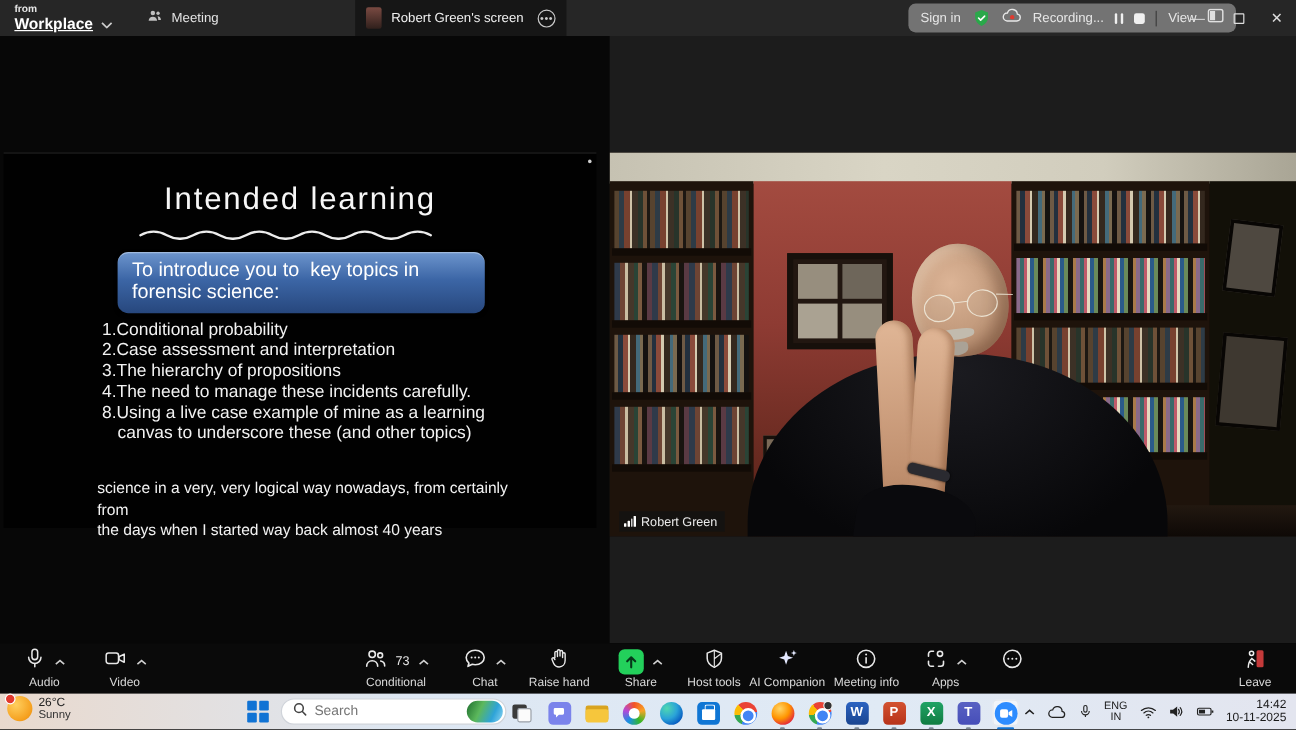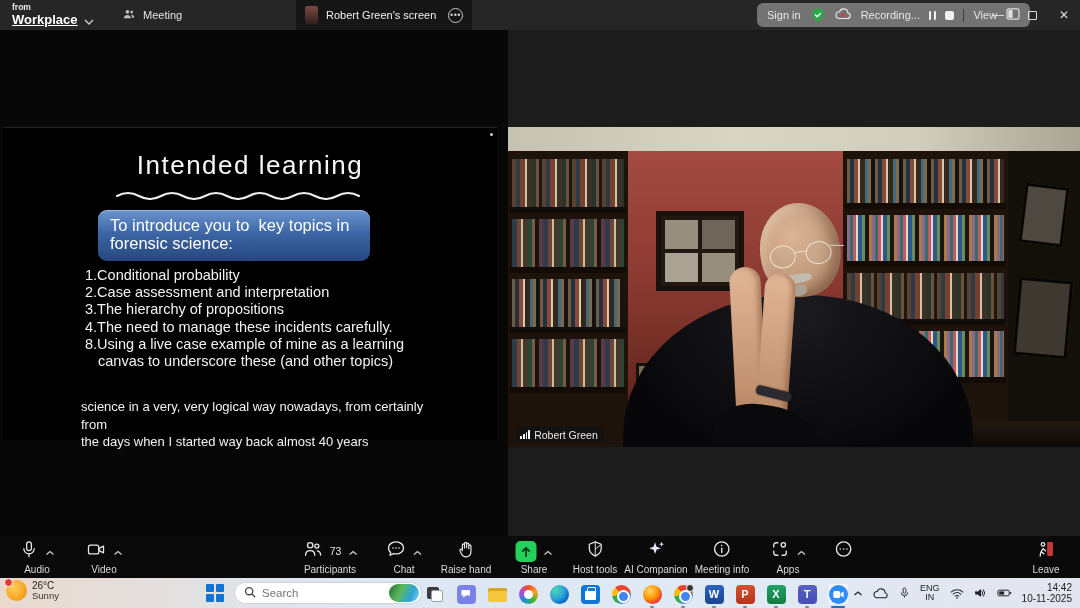--- a/index.html
+++ b/index.html
@@ -32,21 +32,21 @@
   
   .content { position:absolute; left:0; top:30px; width:1080px; height:506px; }
   .col-left  { position:absolute; left:0; top:0; width:508px; height:506px; background:#070707; }
   .col-right { position:absolute; left:508px; top:0; width:572px; height:506px; background:#1c1c1c; }
 
   
   .slide { position:absolute; left:3px; top:97px; width:494px; height:313px; background:#010101; border-top:1px solid #222; }
   .slide-dot { position:absolute; right:4px; top:5px; width:3px; height:3px; border-radius:50%; background:#cfcfcf; }
   .slide-title { position:absolute; left:0; top:22px; width:100%; text-align:center; color:#f6f6f6; font-size:26px; font-weight:400; letter-spacing:1.5px; }
   .squiggle { position:absolute; left:110px; top:62px; }
-  .callout { position:absolute; left:95px; top:82px; width:272px; border-radius:9px; padding:6px 12px 8px;
+  .callout { position:absolute; left:95px; top:82px; width:306px; border-radius:9px; padding:6px 12px 8px;
              background:linear-gradient(180deg,#6d95cd 0%,#3c66a6 45%,#27477d 100%);
              box-shadow:inset 0 1px 0 rgba(255,255,255,.35), 0 1px 3px rgba(0,0,0,.6);
              color:#fff; font-size:16.5px; line-height:1.12; white-space:pre-wrap; }
   .slide-list { position:absolute; left:82px; top:139px; width:350px; color:#f2f2f2; font-size:14.5px; }
   .slide-list .li { padding-left:13px; text-indent:-13px; line-height:16.8px; margin-bottom:0.4px; }
   .caption { position:absolute; left:78px; top:270px; width:360px; color:#f2f2f2; font-size:13px; line-height:17.5px; }
 
   
   .video { position:absolute; left:0; top:97px; width:572px; height:320px; background:#160f0a; overflow:hidden; }
   .ceiling { position:absolute; left:0; top:0; width:572px; height:26px; background:linear-gradient(90deg,#c6c2b2,#d9d5c5 40%,#d1cdbd 72%,#a9a595); }
@@ -351,21 +351,21 @@
               <circle cx="9" cy="7.5" r="3.2"></circle>
               <path d="M3.5 19.5c0-3.4 2.4-5.6 5.5-5.6s5.5 2.2 5.5 5.6"></path>
               <circle cx="17" cy="8.5" r="2.4"></circle>
               <path d="M17.5 14.2c2.4.4 4 2.3 4 5"></path>
             </svg></span>
         <span class="count">73</span>
         <span><svg width="9" height="6" viewBox="0 0 9 6">
               <path d="M1 4.5L4.5 1.5 8 4.5" stroke="#cfcfcf" stroke-width="1.3" fill="none"></path>
             </svg></span>
       </div>
-      <span class="lbl">Participants</span>
+      <span class="lbl">Conditional</span>
     </div>
 
     <div class="titem" style="left:404px;">
       <div class="irow">
         <span><svg width="20" height="20" viewBox="0 0 24 24" fill="none" stroke="#e8e8e8" stroke-width="1.6" stroke-linejoin="round">
               <path d="M12 3.5c5.2 0 9 3.1 9 7.2s-3.8 7.2-9 7.2c-1 0-2-.1-2.9-.35L4.8 19.5l.9-3.1c-1.5-1.3-2.7-3.2-2.7-5.7 0-4.1 3.8-7.2 9-7.2z"></path>
               <circle cx="8.4" cy="10.8" r="1" fill="#e8e8e8" stroke="none"></circle>
               <circle cx="12" cy="10.8" r="1" fill="#e8e8e8" stroke="none"></circle>
               <circle cx="15.6" cy="10.8" r="1" fill="#e8e8e8" stroke="none"></circle>
             </svg></span>

